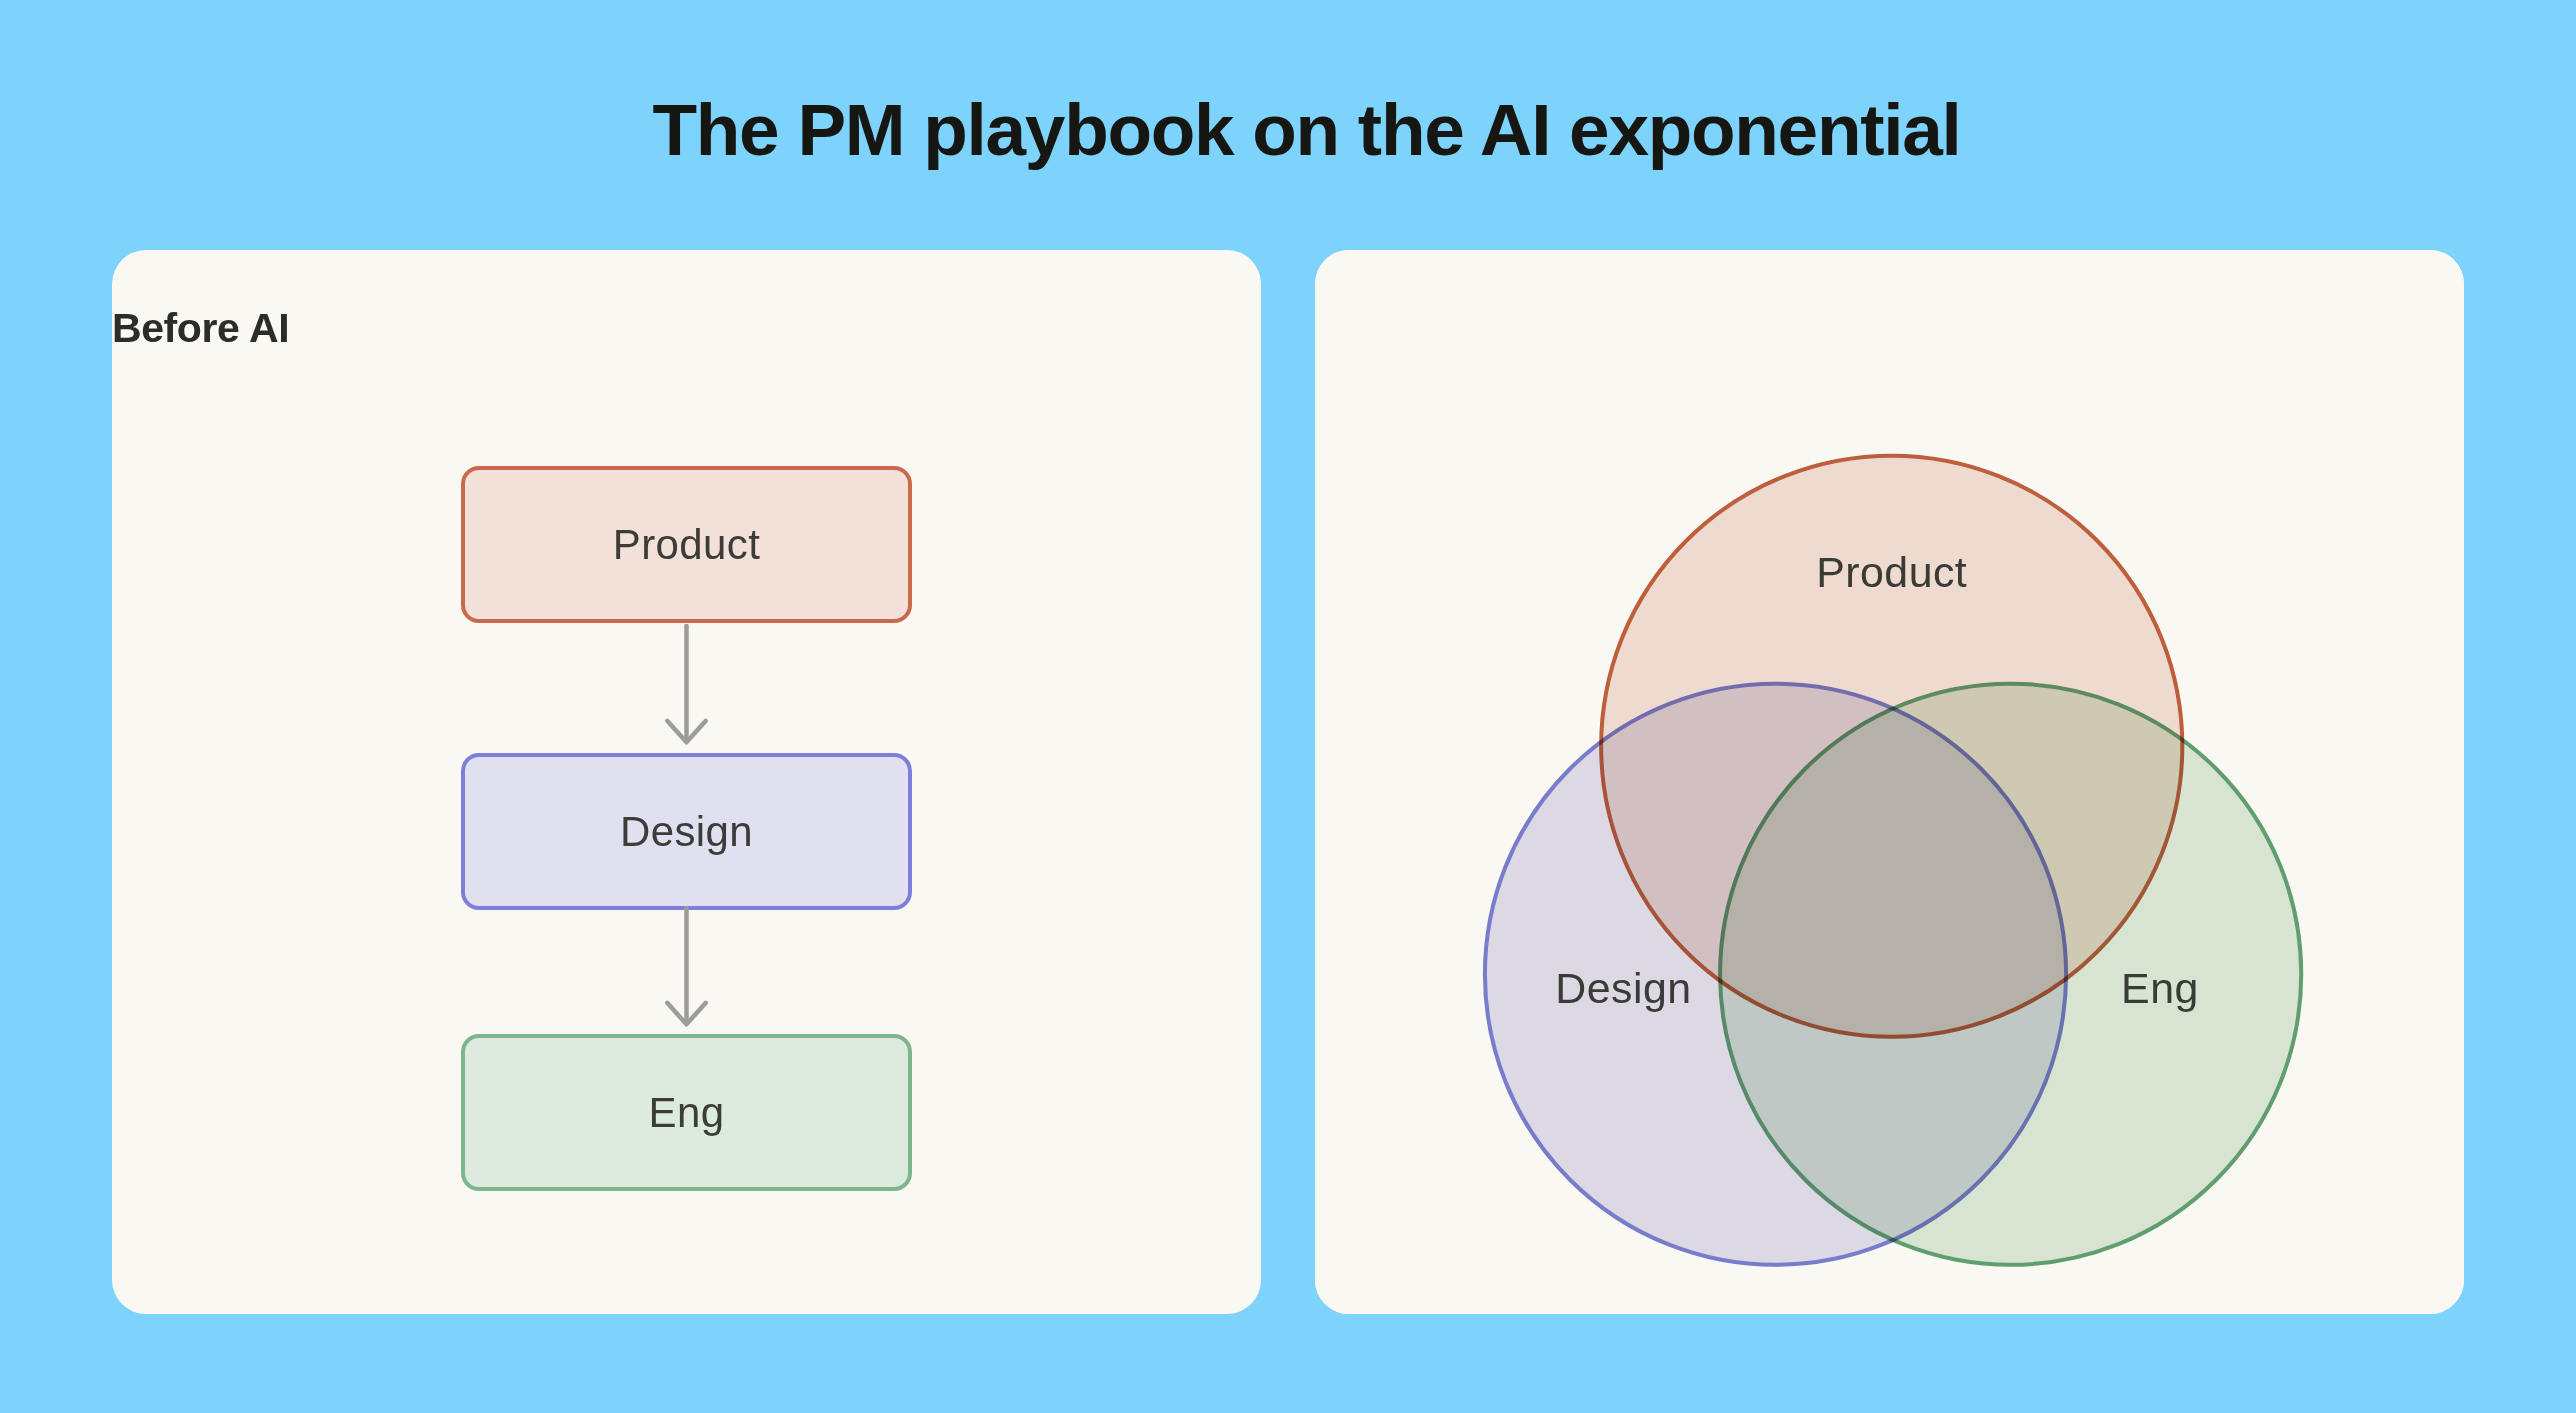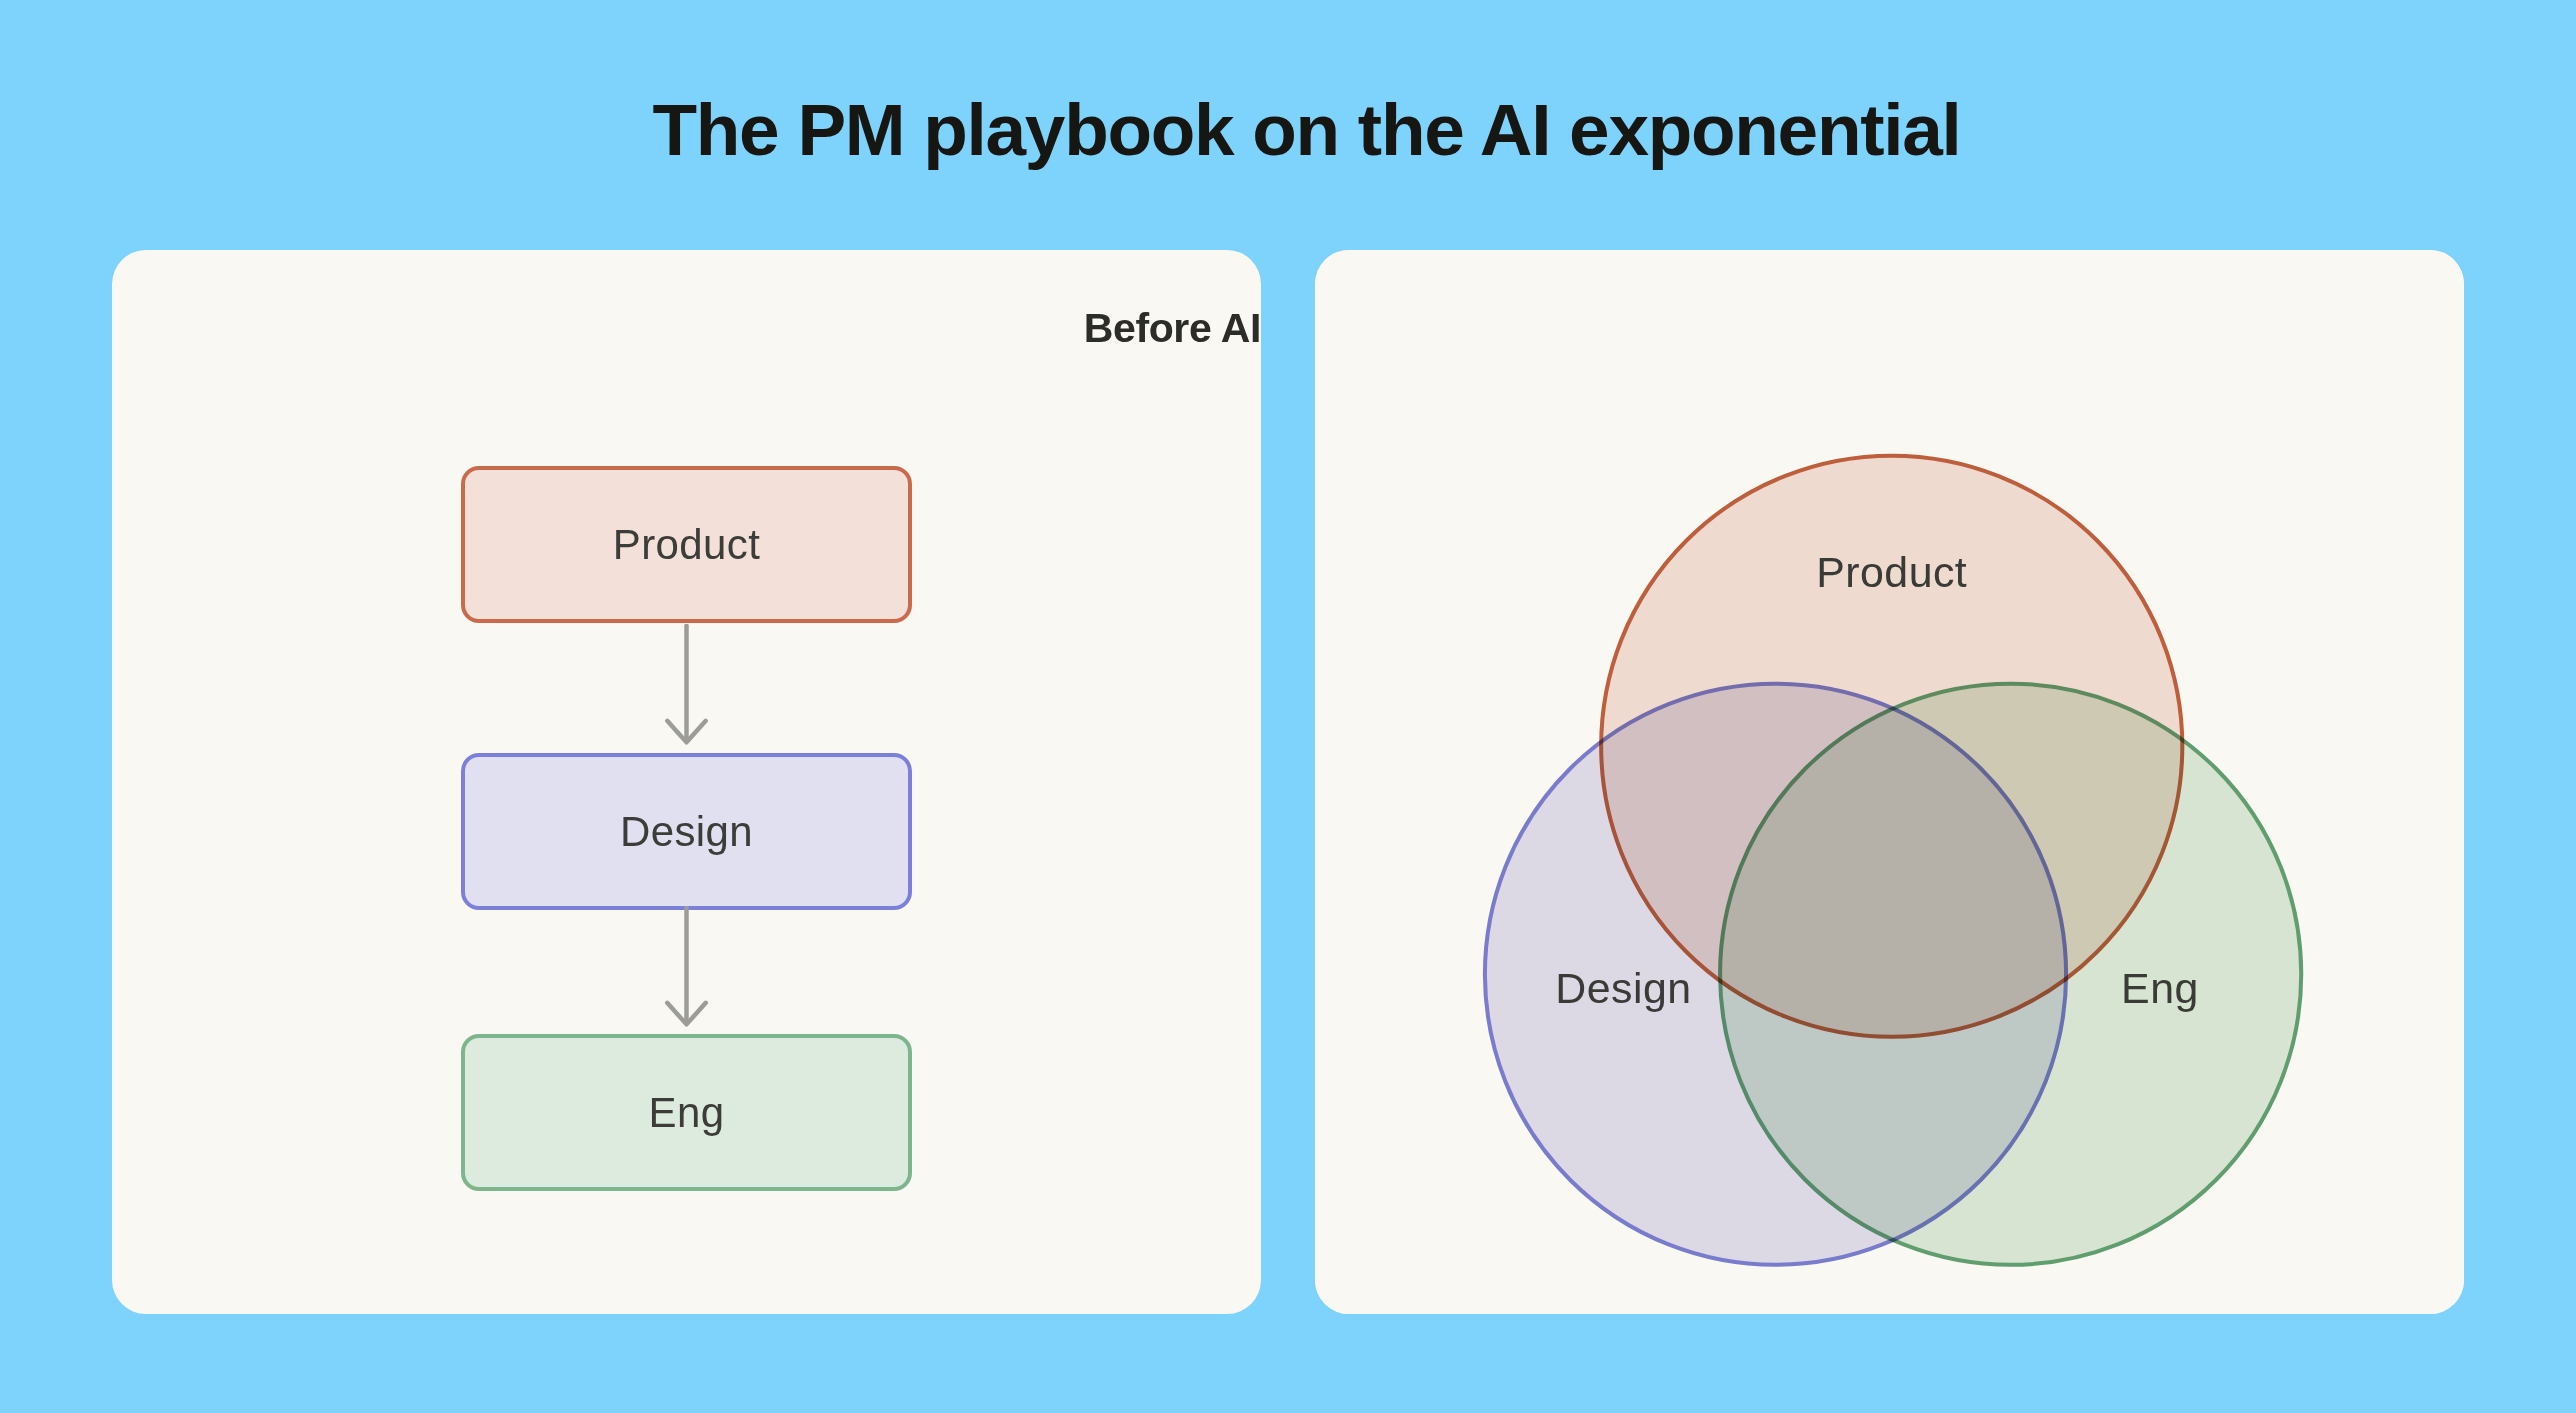--- a/index.html
+++ b/index.html
@@ -38,21 +38,21 @@
     overflow: hidden;
   }
   .panel-before { left: 112px; }
   .panel-with   { left: 1315px; }
   .panel-heading {
     position: absolute;
     top: 55px;
     left: 0;
     width: 100%;
     margin: 0;
-    text-align: right;
+    text-align: left;
     font-size: 41px;
     font-weight: 600;
     letter-spacing: -0.4px;
     color: #2c2c29;
   }
   
   .flow-node {
     position: absolute;
     left: 349px;
     width: 451px;

